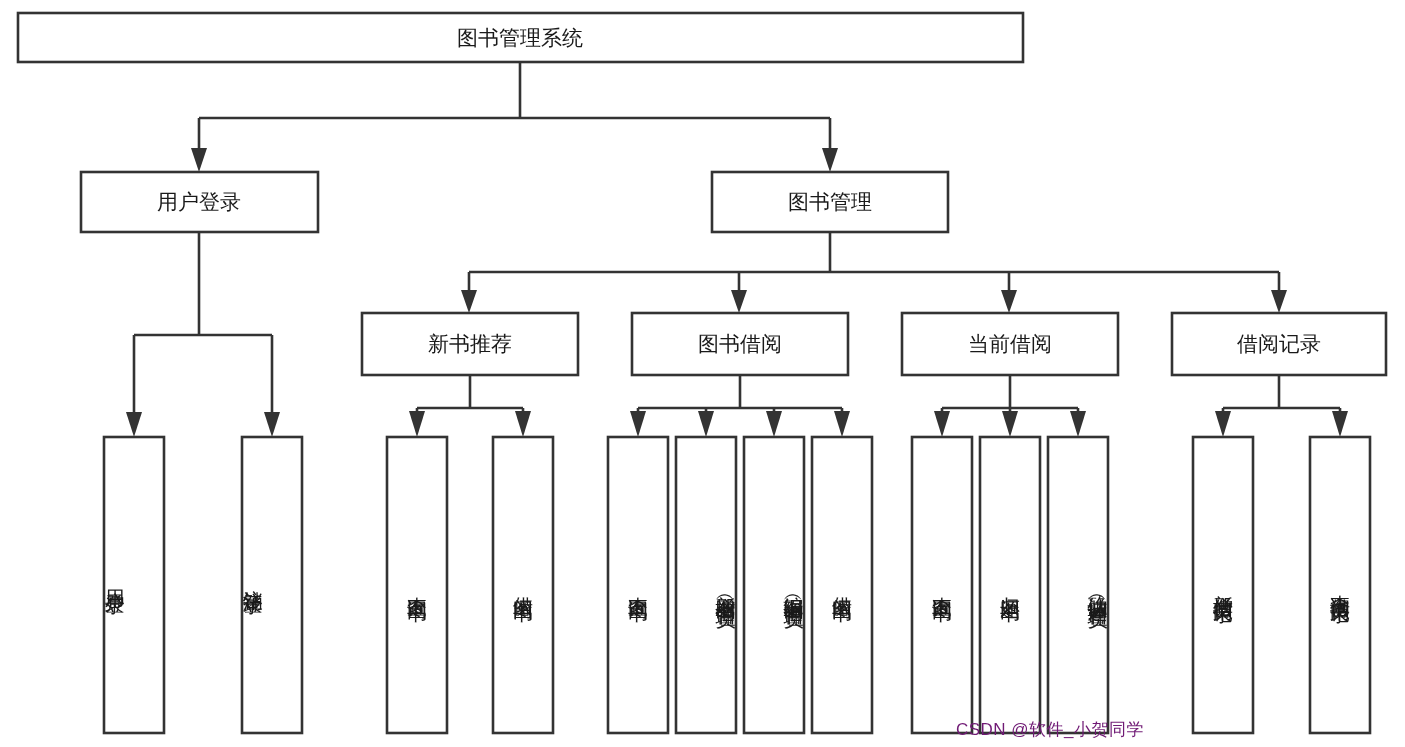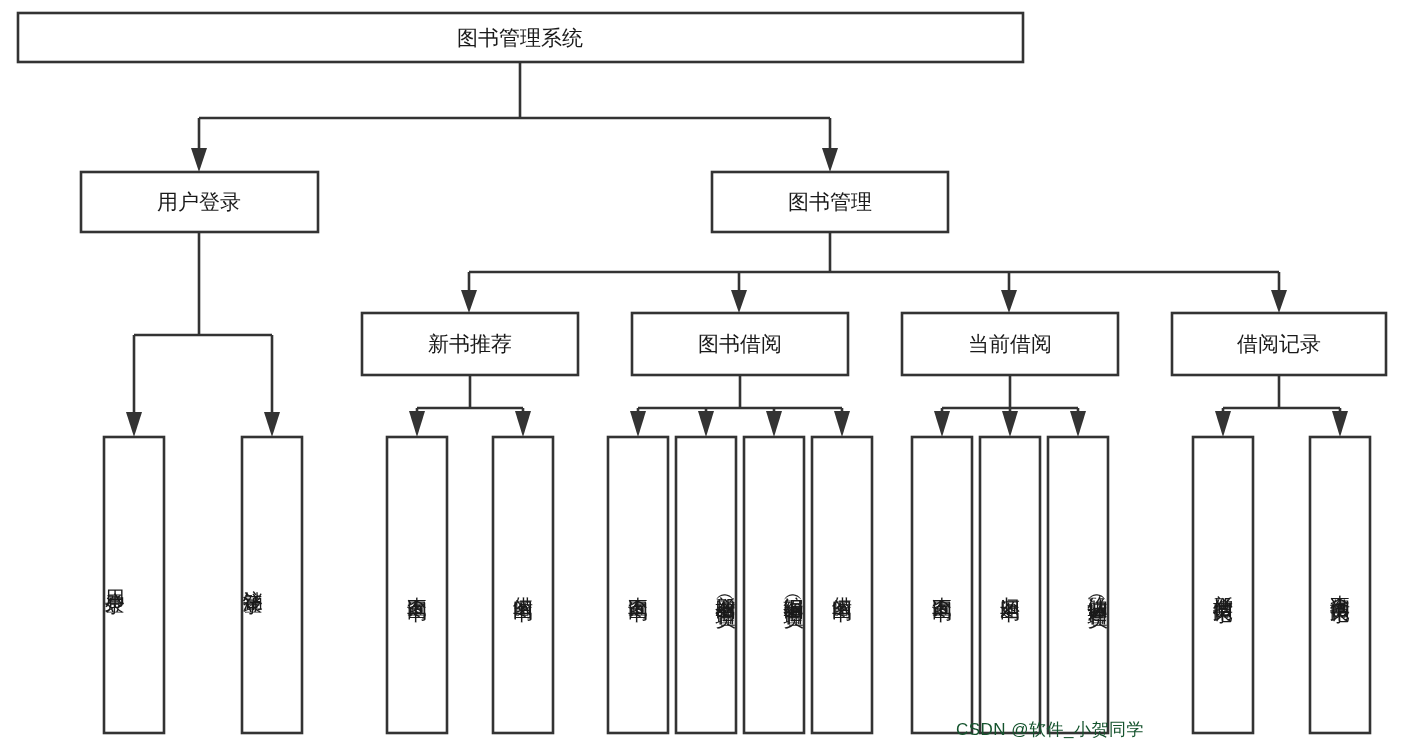--- a/index.html
+++ b/index.html
@@ -75,21 +75,21 @@
     display: flex;
     align-items: flex-start;
     justify-content: center;
   }
   #watermark {
     position: absolute;
     right: 8px;
     bottom: 6px;
     font-family: "Liberation Sans", "DejaVu Sans", sans-serif;
     font-size: 17px;
-    color: #14532d;
+    color: #701a75;
     letter-spacing: 0.5px;
     white-space: nowrap;
     pointer-events: none;
   }
 </style>
 </head>
 <body>
 
 <div id="diagram-root">
 

